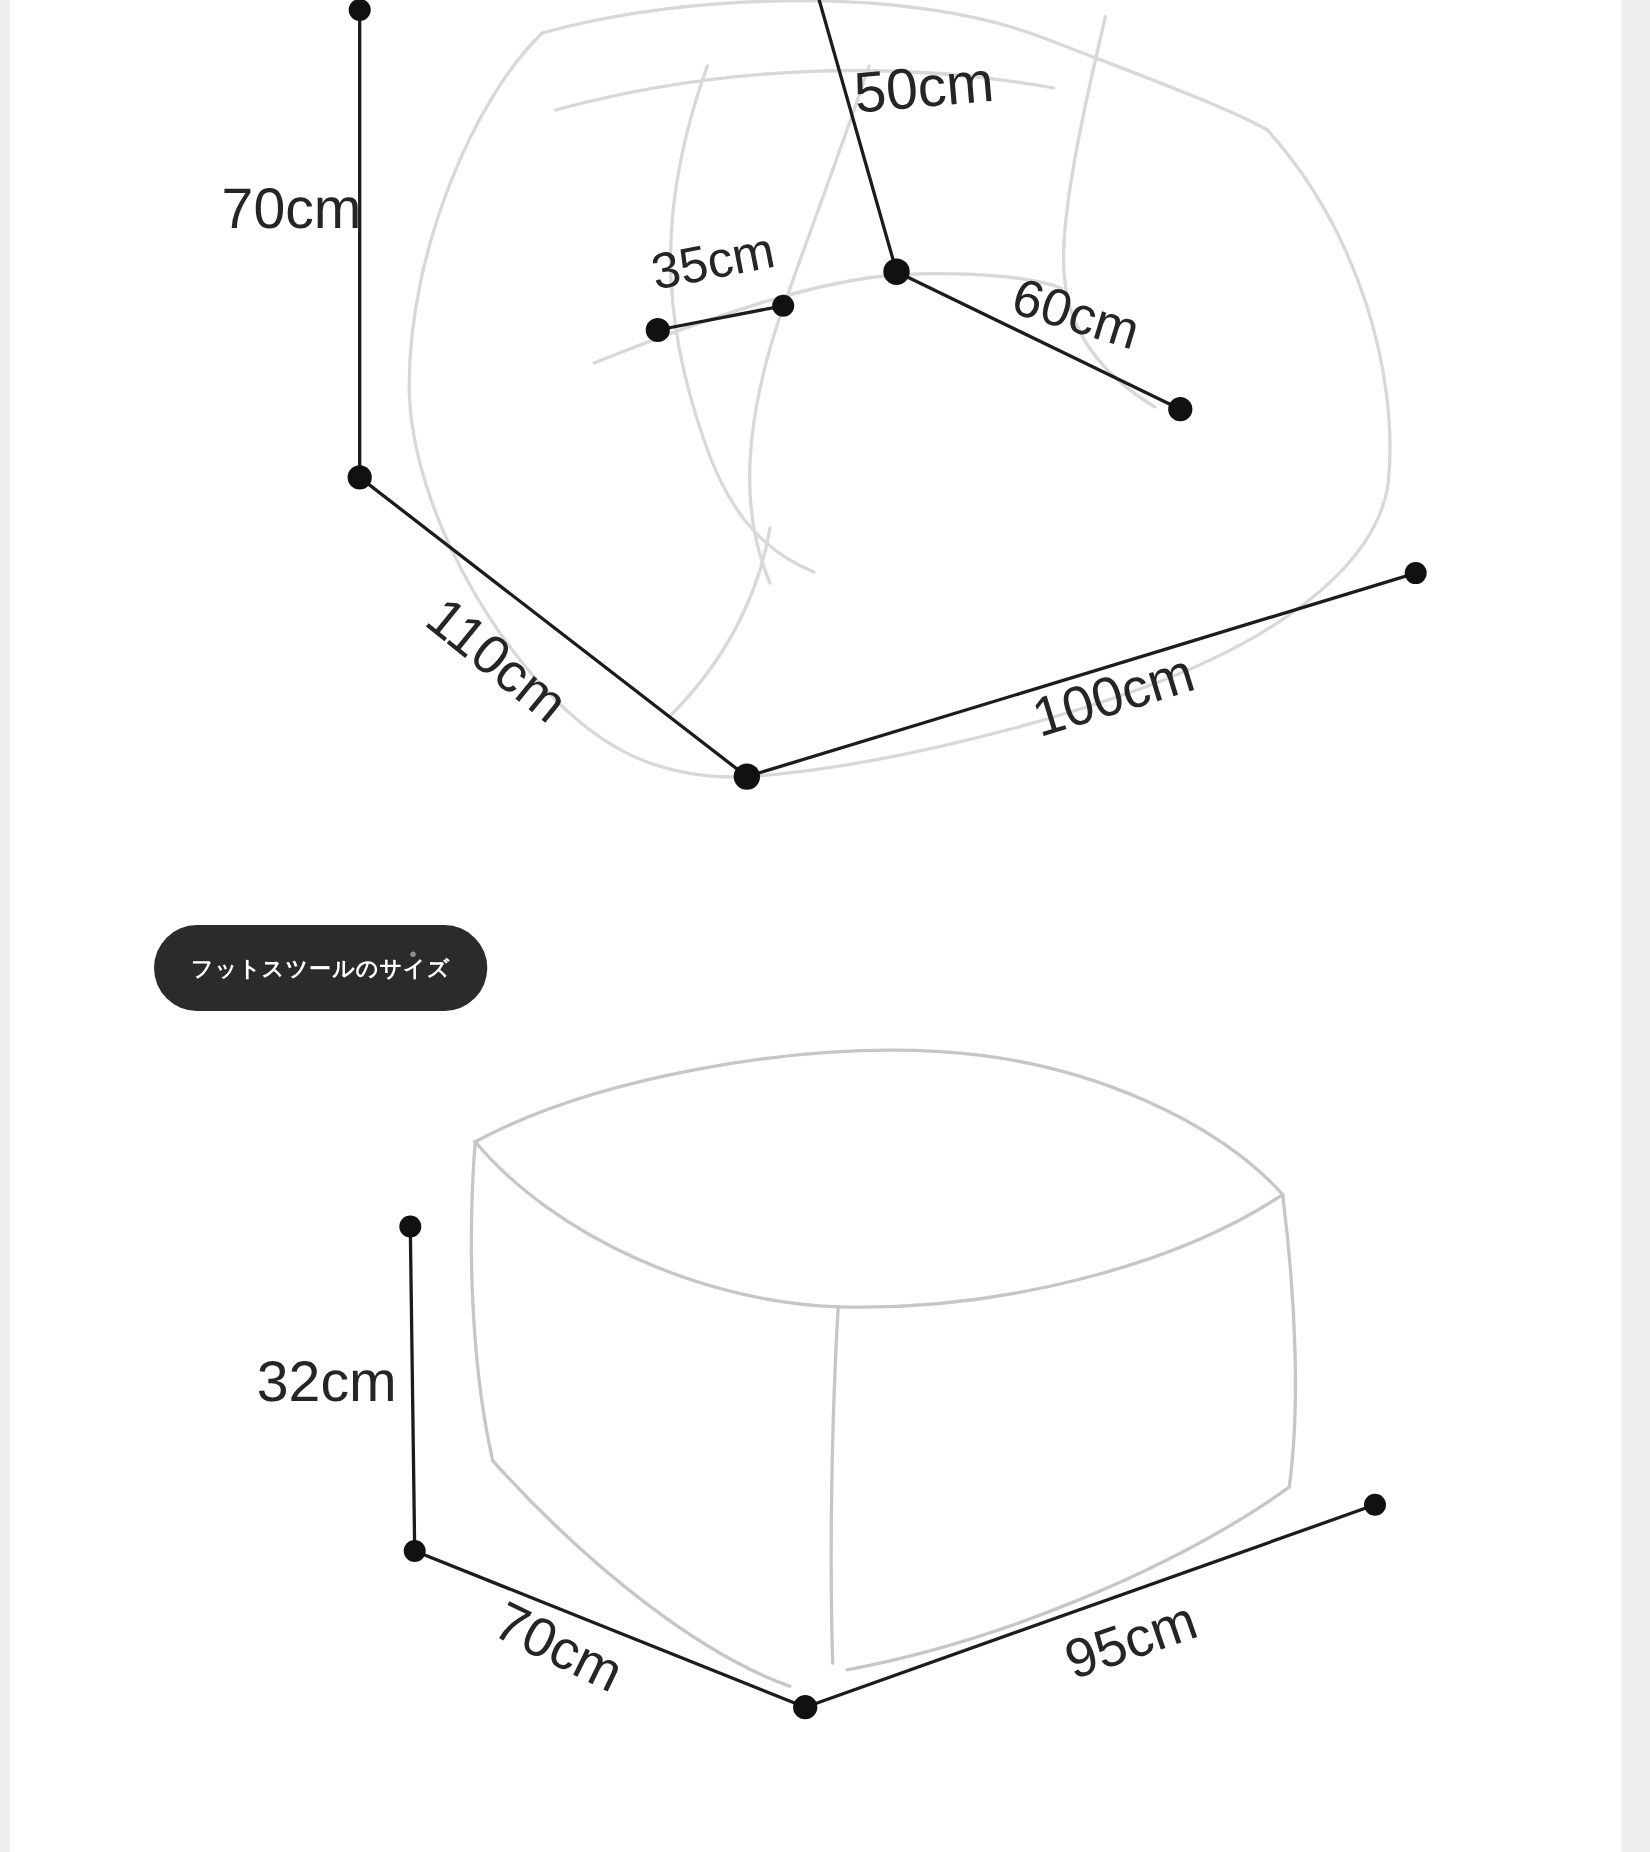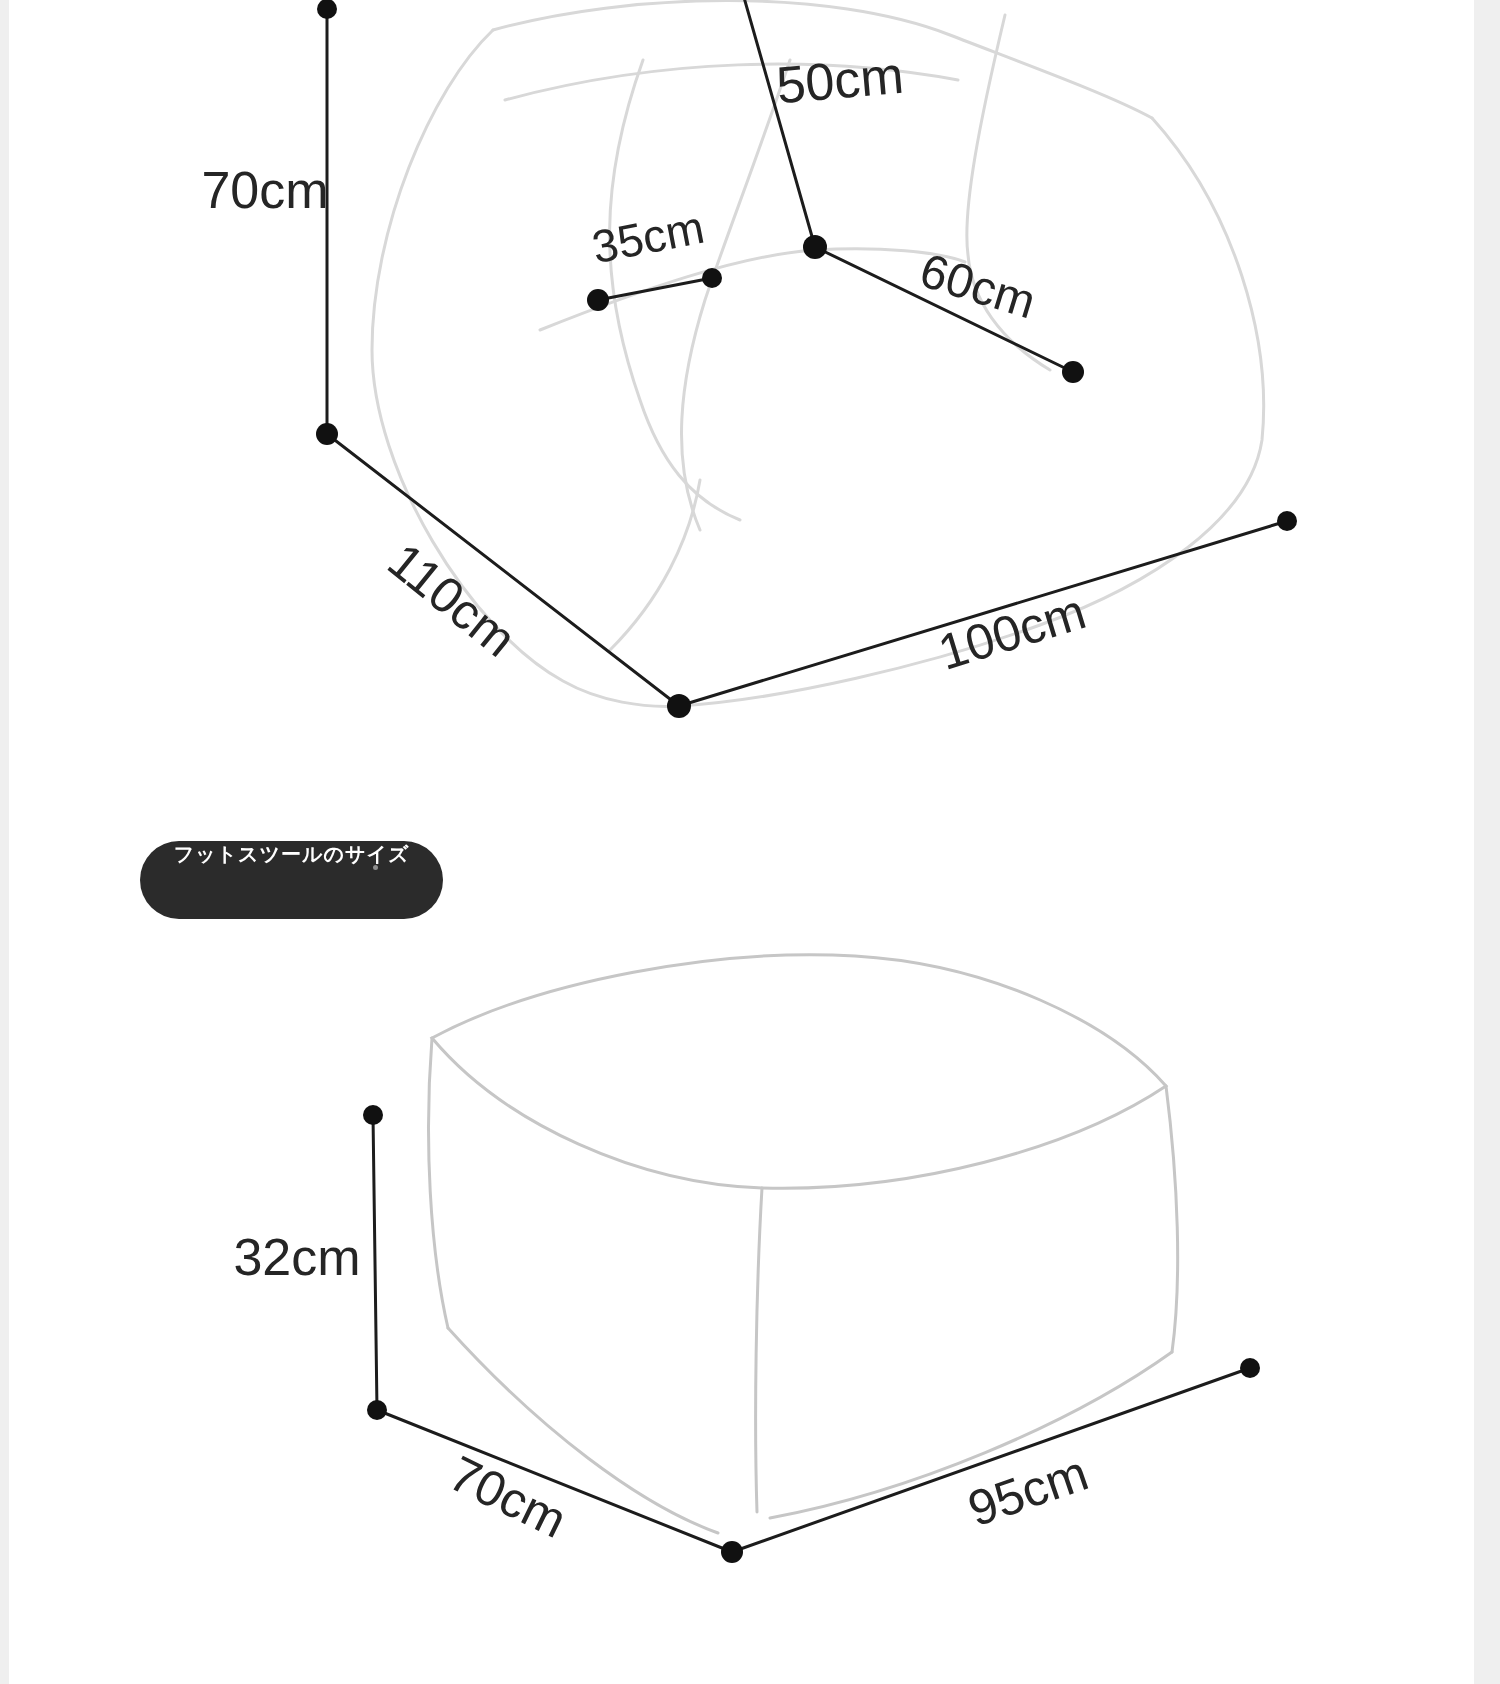--- a/index.html
+++ b/index.html
@@ -16,21 +16,21 @@
   .dim{stroke:#1c1c1c;stroke-width:3;stroke-linecap:round;}
   .dot{fill:#111111;}
   .lbl{fill:#252525;font-family:"Liberation Sans","DejaVu Sans",sans-serif;}
   .f52{font-size:52px;}
   .f50{font-size:50px;}
   .f48{font-size:48px;}
   .f46{font-size:46px;}
   .badge{
     position:absolute;left:140px;top:841px;width:303px;height:78px;
     background:#2b2b2b;border-radius:39px;
-    display:flex;align-items:flex-start;justify-content:center;
+    display:flex;align-items:center;justify-content:center;
   }
   .badge-text{
     color:#ffffff;font-size:20px;font-weight:700;letter-spacing:1px;
   }
   .badge-speck{
     position:absolute;left:233px;top:24px;width:5px;height:5px;border-radius:50%;
     background:#8d8d8d;
   }
 </style>
 </head>

